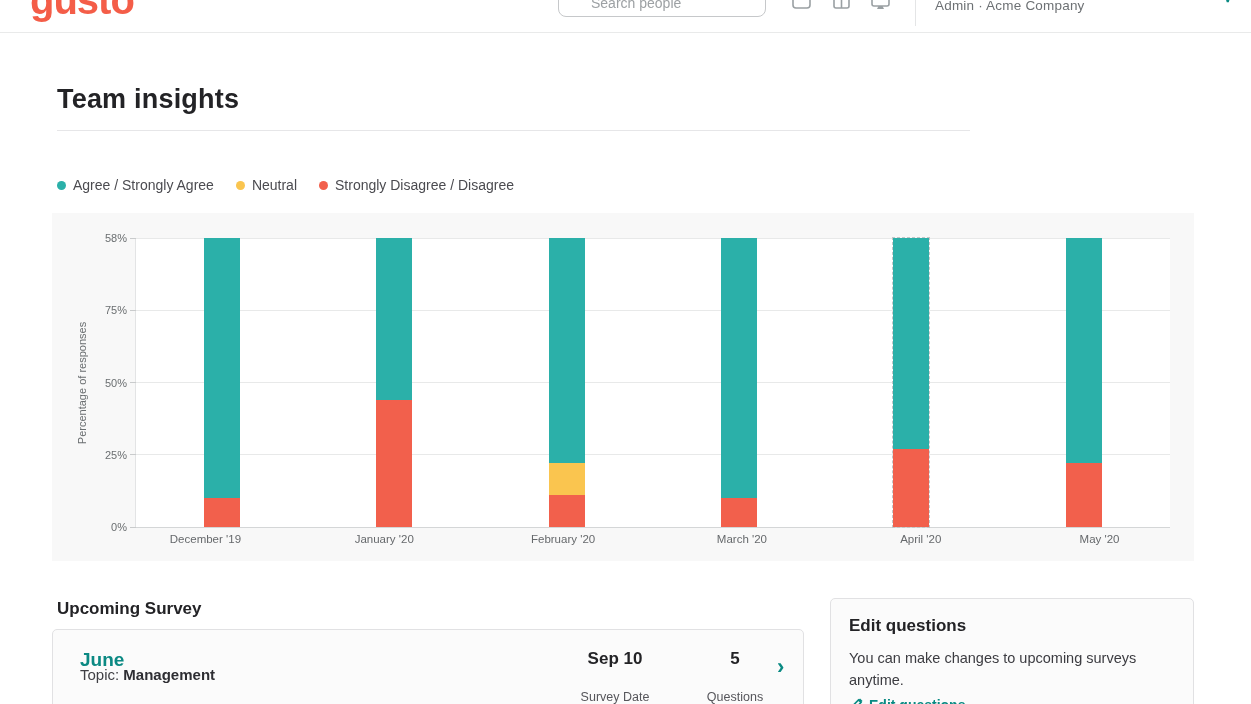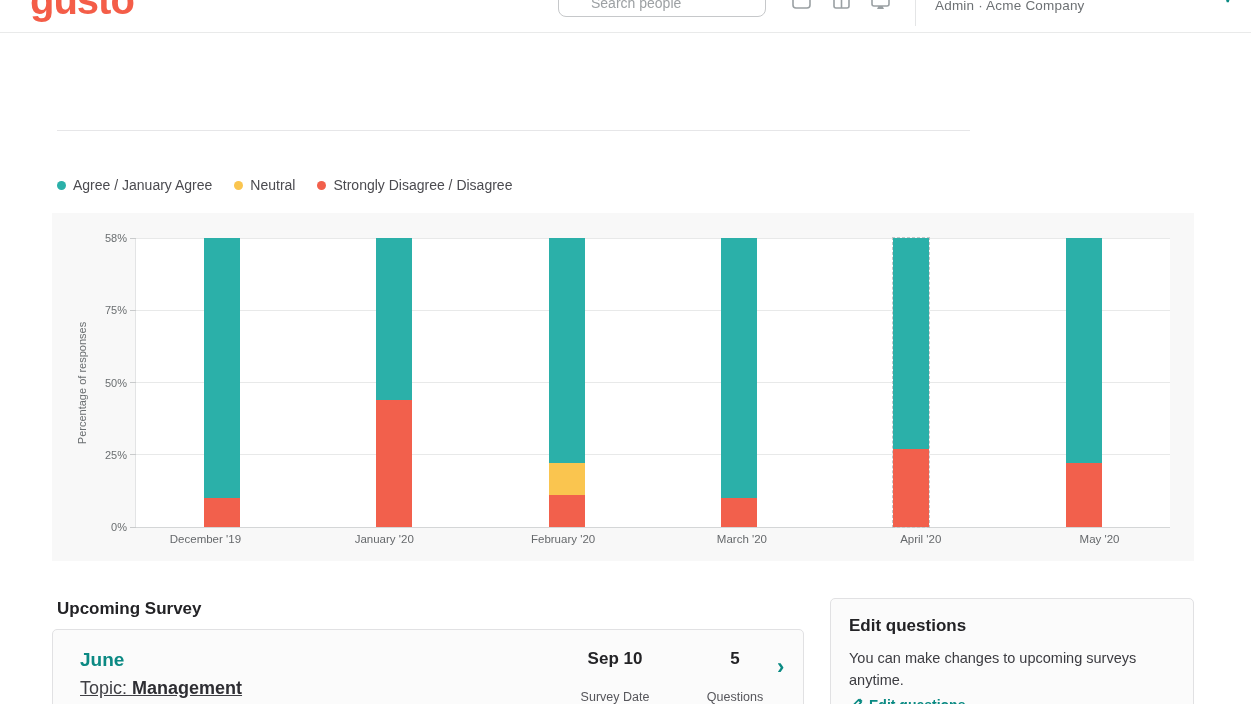--- a/index.html
+++ b/index.html
@@ -95,21 +95,21 @@
   
   .section-heading {
     position:absolute; left:57px; top:599px;
     font-size:17px; font-weight:bold; color:#232326;
   }
   .survey-card {
     position:absolute; left:52px; top:629px; width:752px; height:120px;
     background:#fbfbfb; border:1px solid #e1e1e3; border-radius:5px;
   }
   .survey-month { position:absolute; left:27px; top:19px; font-size:19px; font-weight:bold; color:#0b8983; }
-  .survey-topic { position:absolute; left:27px; top:48px; font-size:18px; color:#3f3f44;text-decoration:underline; }
+  .survey-topic { position:absolute; left:27px; top:36px; font-size:15px; color:#3f3f44; }
   .survey-topic b { color:#2e2e33; }
   .stat { position:absolute; top:19px; text-align:center; }
   .stat-date { left:512px; width:100px; }
   .stat-questions { left:632px; width:100px; }
   .stat-value { font-size:17px; font-weight:bold; color:#232326; }
   .stat-label { margin-top:21px; font-size:12.5px; color:#56565b; }
   .survey-chevron {
     position:absolute; left:724px; top:24px; font-size:22px; font-weight:bold; color:#0a8a83; cursor:pointer;
   }
 
@@ -153,26 +153,27 @@
     <svg class="hdr-icon" style="left:869px" viewBox="0 0 23 23">
       <rect x="3" y="4" width="17" height="13" rx="2" fill="none" stroke="currentColor" stroke-width="1.6"></rect>
       <path d="M8 20 L15 20 L13.5 17 L9.5 17 Z" fill="currentColor"></path>
     </svg>
 
     <div class="hdr-divider"></div>
     <div class="account-label">Admin · Acme Company</div>
     <div class="account-chevron">∨</div>
   </div>
 
+  <div class="page-title">Team insights</div>
   <div class="title-divider"></div>
 
   <div class="legend-row">
       <div class="legend-item">
         <span class="legend-dot" style="background: rgb(43, 176, 169);"></span>
-        <span>Agree / January Agree</span>
+        <span>Agree / Strongly Agree</span>
       </div>
       <div class="legend-item">
         <span class="legend-dot" style="background: rgb(250, 197, 79);"></span>
         <span>Neutral</span>
       </div>
       <div class="legend-item">
         <span class="legend-dot" style="background: rgb(242, 96, 76);"></span>
         <span>Strongly Disagree / Disagree</span>
       </div>
     </div>

